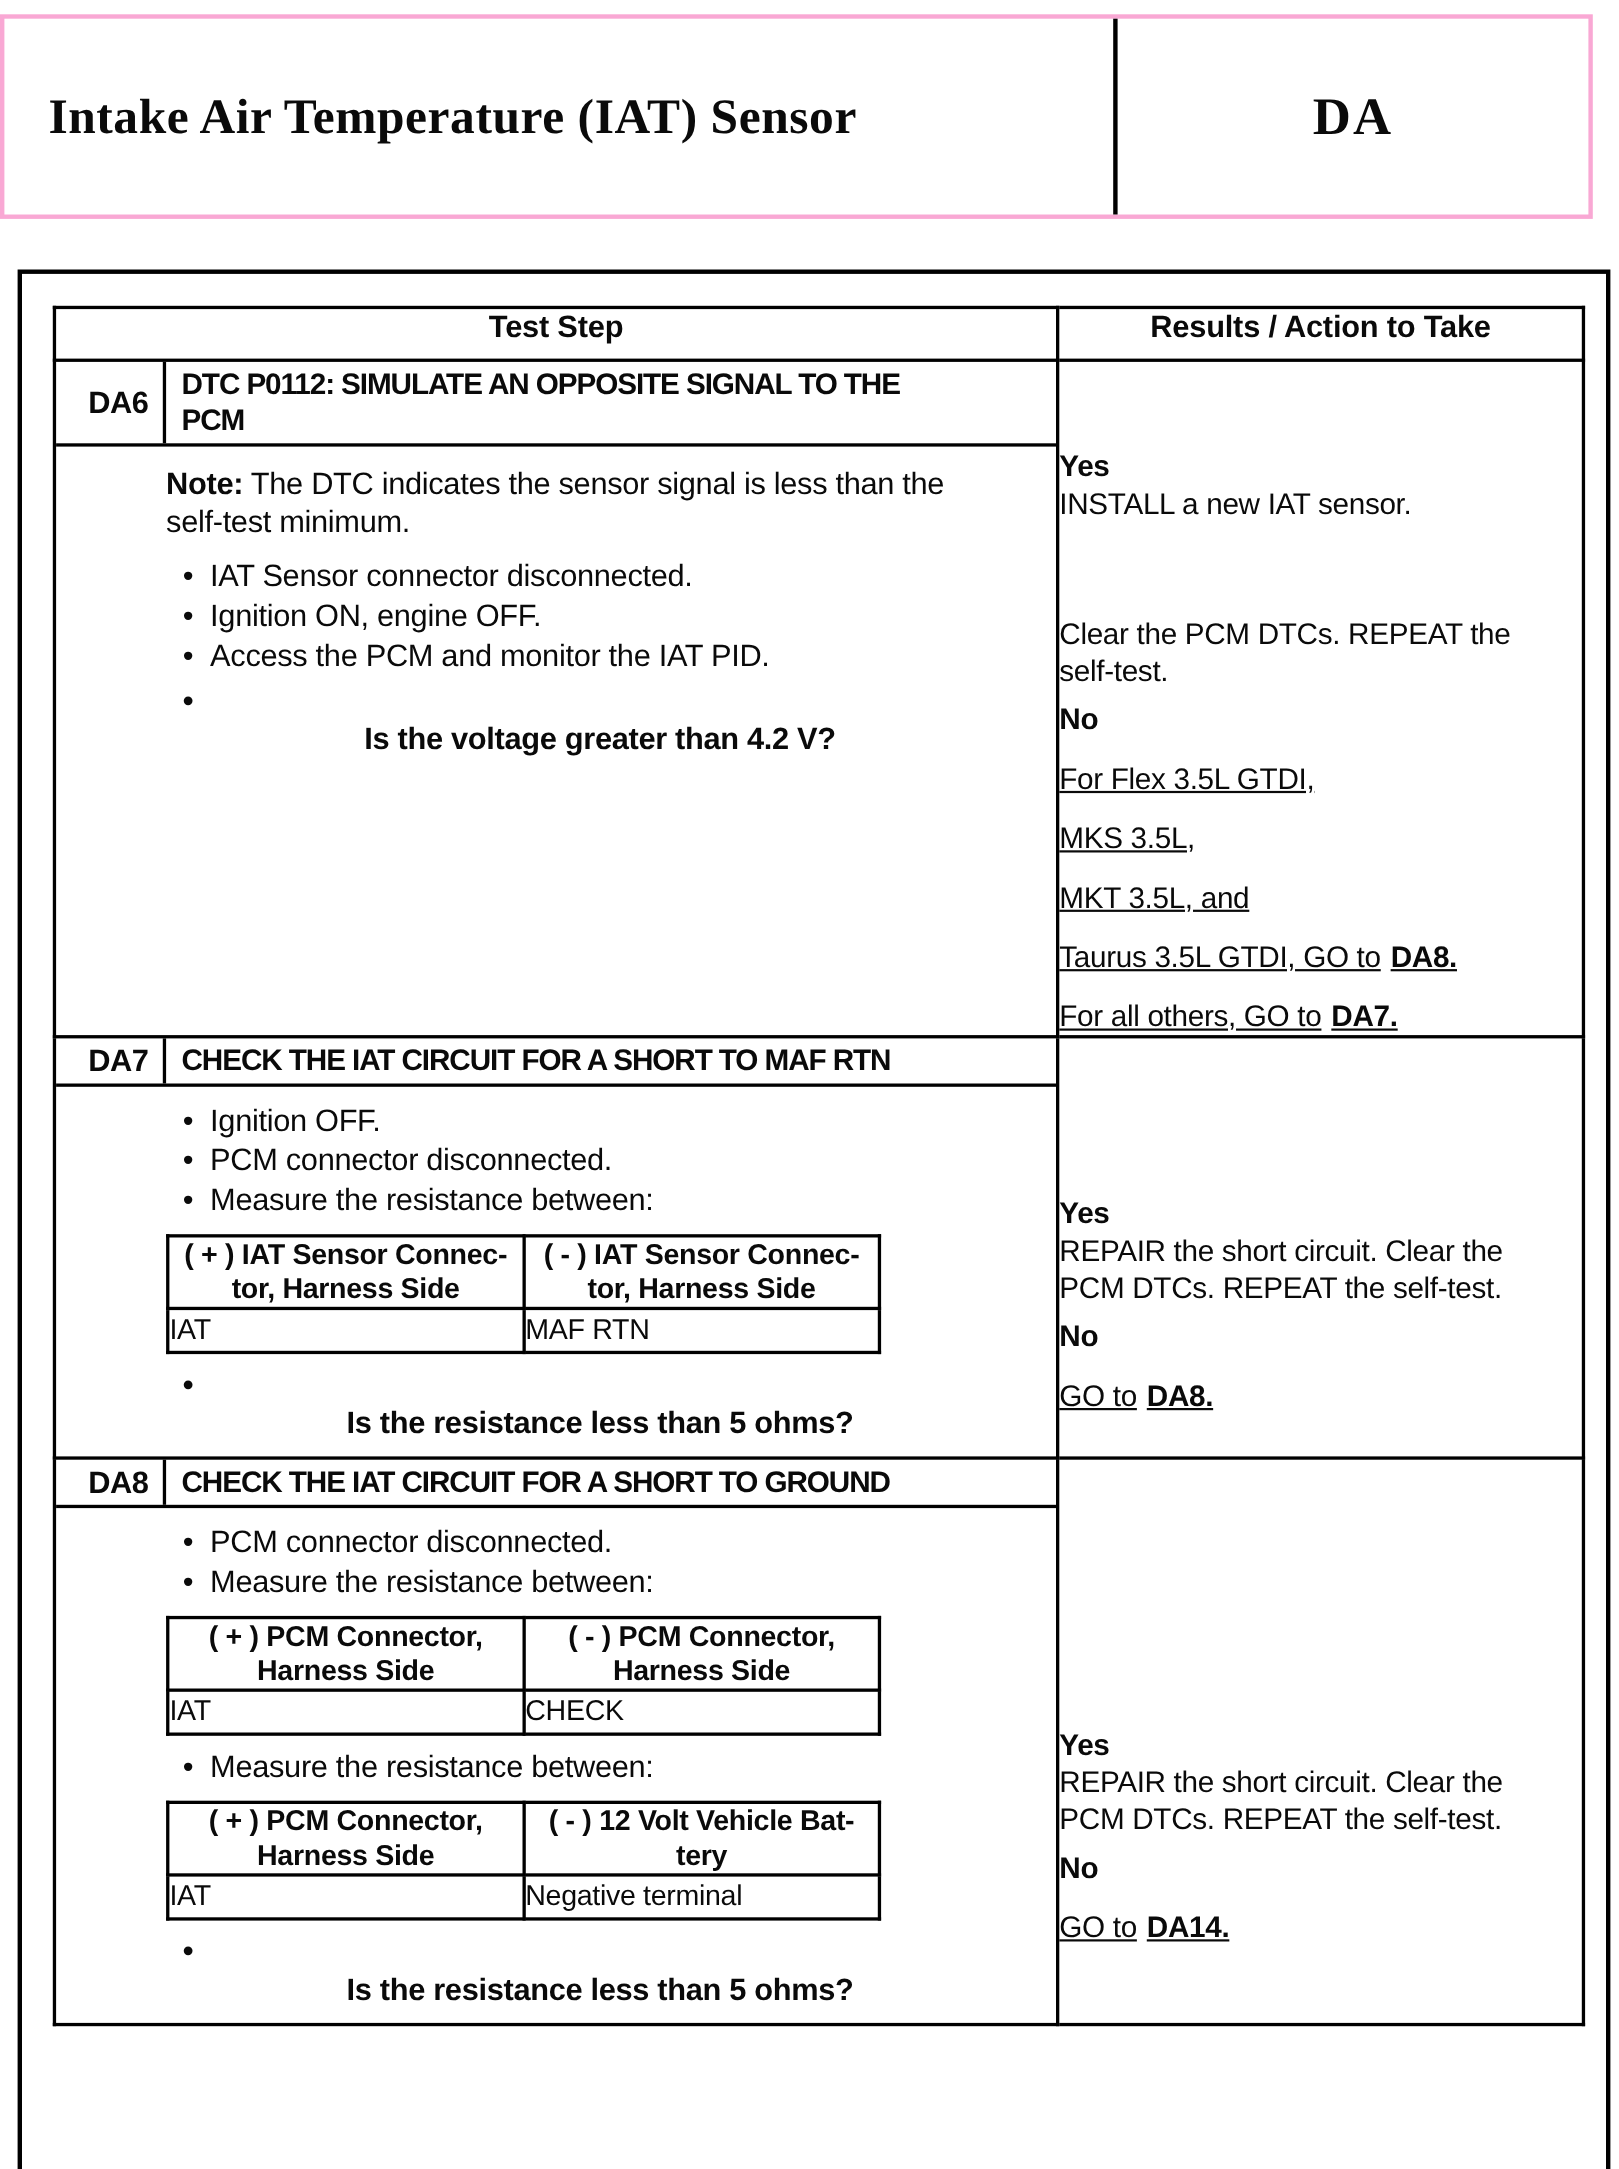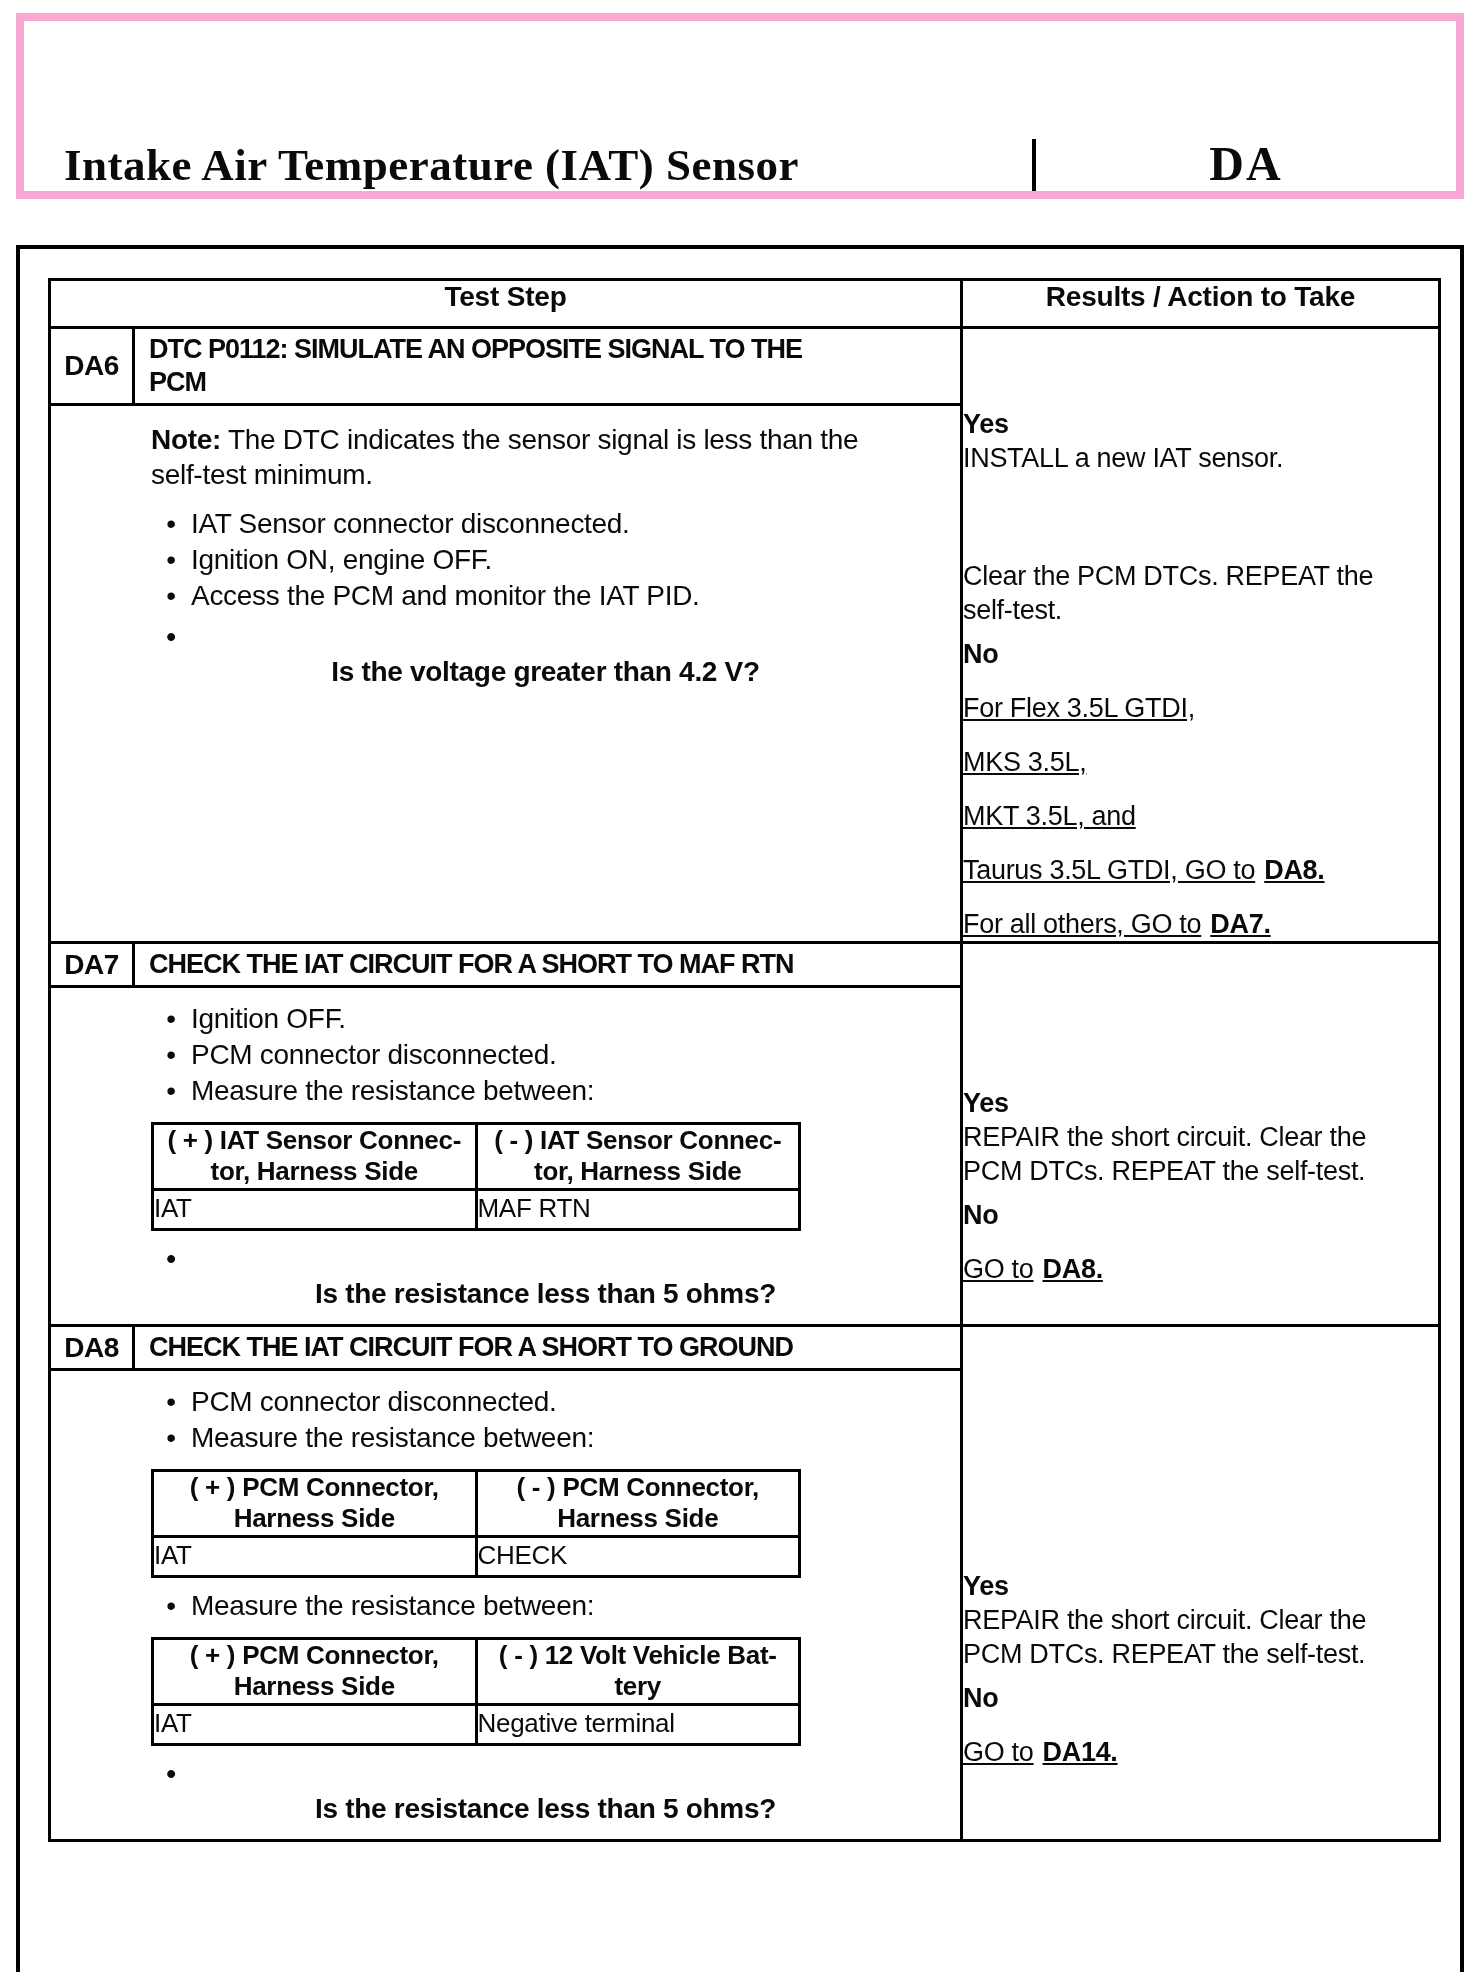--- a/index.html
+++ b/index.html
@@ -7,22 +7,22 @@
     width:1472px;height:1972px;position:relative;
     background:#ffffff;color:#0a0a0a;
     font-family:"Liberation Sans",sans-serif;
     -webkit-font-smoothing:antialiased;
   }
   .b{font-weight:bold;}
   .pre{white-space:pre-line;}
 
   
   .header-box{
-    position:absolute;left:16px;top:13px;width:1448px;height:186px;
-    border:8px solid #f9a8d4;box-sizing:border-box;display:flex;align-items:flex-end;
+    position:absolute;left:0;top:13px;width:1448px;height:186px;
+    border:4px solid #f9a8d4;box-sizing:border-box;display:flex;
   }
   .header-title-cell{
     width:1012px;box-sizing:border-box;border-right:4px solid #000;
     display:flex;align-items:center;padding-left:40px;
   }
   .header-title{
     font-family:"Liberation Serif",serif;font-weight:bold;font-size:45px;
     letter-spacing:0.5px;
   }
   .header-code-cell{flex:1;display:flex;align-items:center;justify-content:center;}
@@ -44,21 +44,21 @@
   }
   table.main th, table.main td{
     border:3px solid #000;padding:0;vertical-align:top;box-sizing:border-box;
   }
   th.col-head{
     font-size:28px;font-weight:bold;text-align:center;
     height:48px;vertical-align:middle;letter-spacing:-0.2px;
   }
 
   
-  .title-row{display:flex;border-bottom:3px solid #000;}
+  .title-row{display:flex;border-bottom:3px solid #000;padding-left:16px;}
   .step-id{
     width:84px;min-width:84px;box-sizing:border-box;border-right:3px solid #000;
     display:flex;align-items:center;justify-content:center;
     font-weight:bold;font-size:28px;letter-spacing:-0.5px;padding:3px 0;
   }
   .step-title{
     font-weight:bold;font-size:27px;line-height:33px;letter-spacing:-1px;
     padding:4px 14px;white-space:pre-line;
   }
   .step-body{

